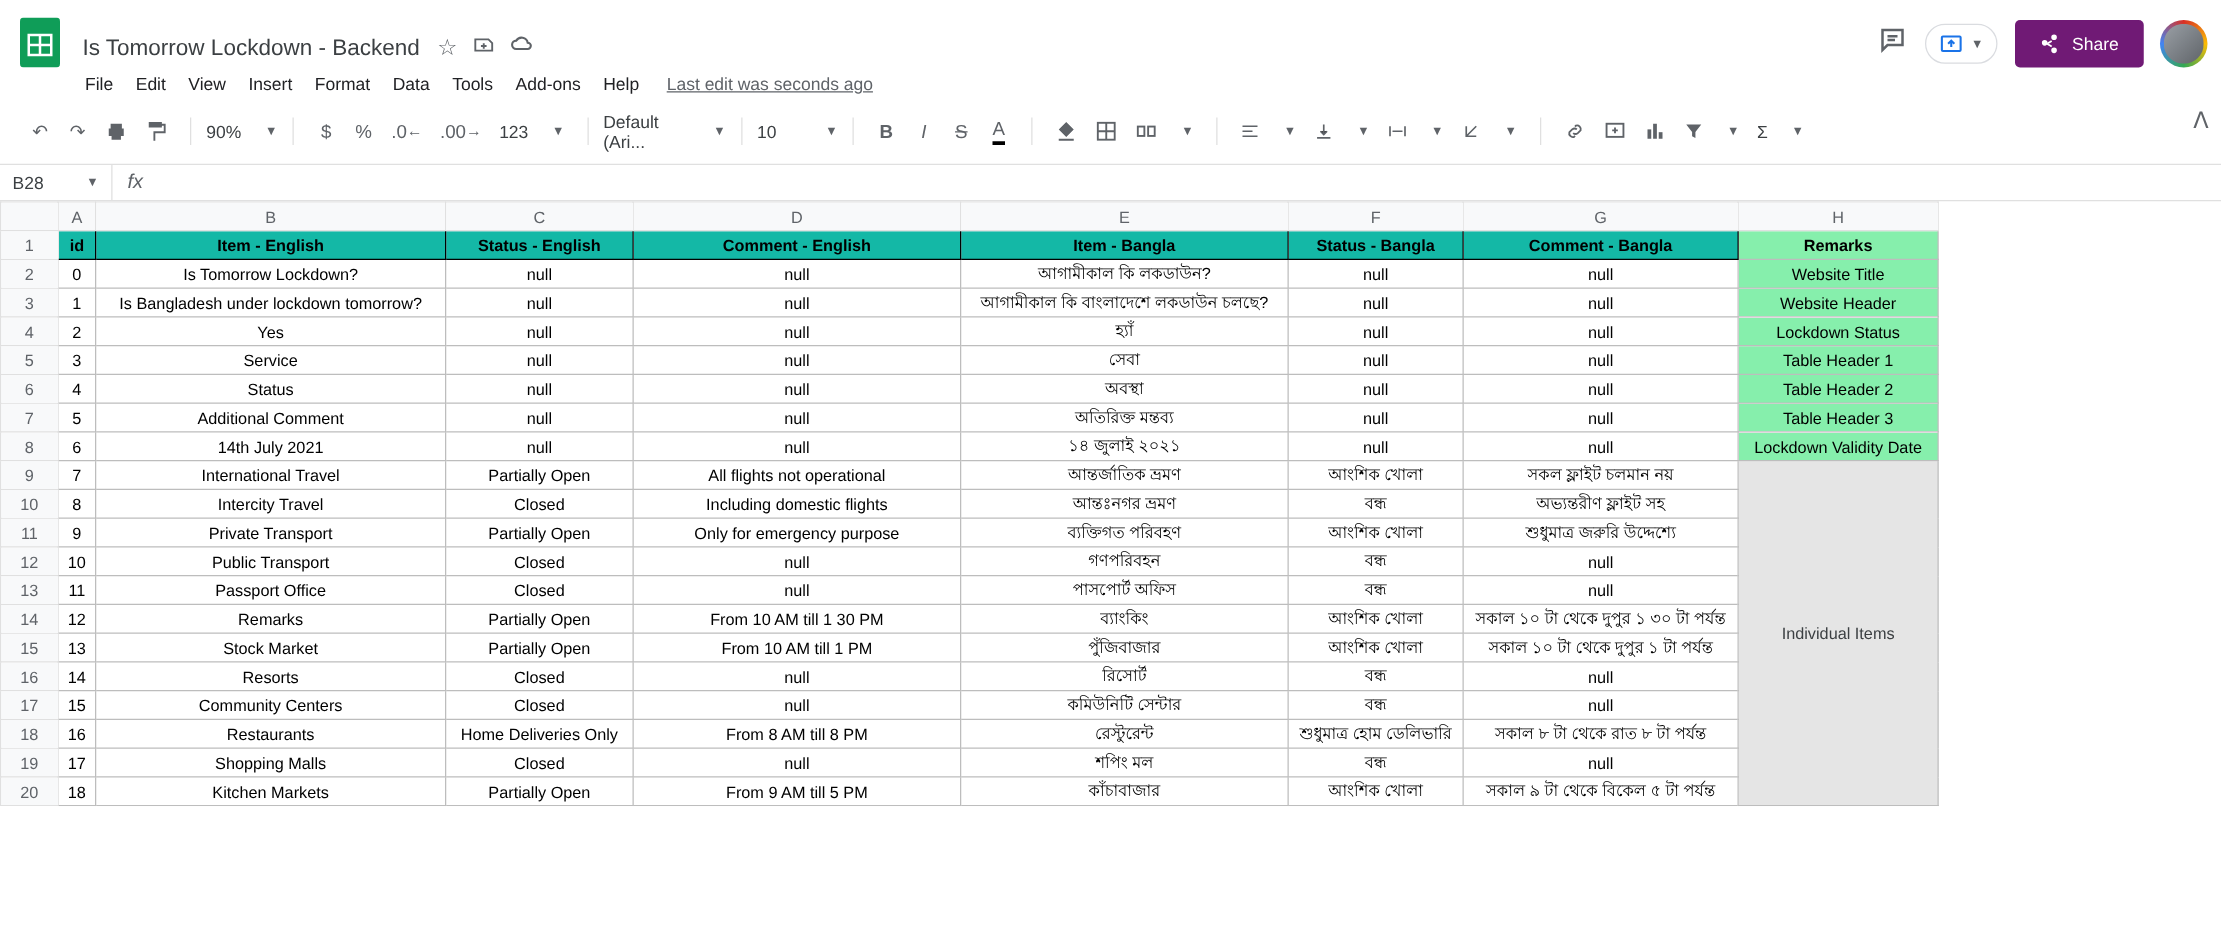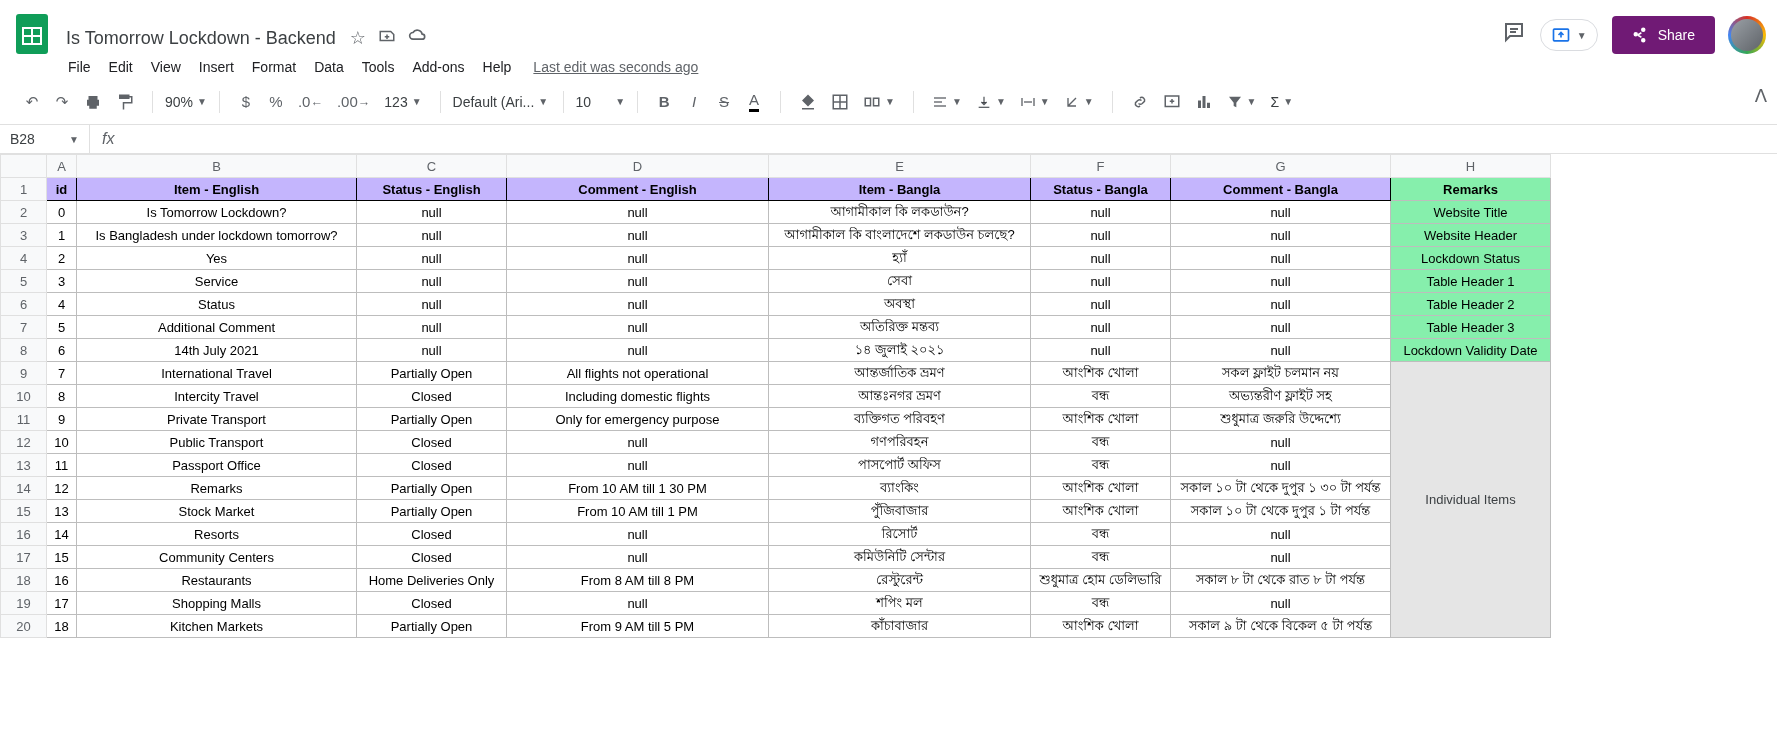--- a/index.html
+++ b/index.html
@@ -21,41 +21,41 @@
 .avatar { width: 36px; height: 36px; border-radius: 50%; background: linear-gradient(135deg,#9aa0a6,#5f6368); border:2px solid transparent; background-clip:padding-box; position:relative;}
 .avatar::before{content:'';position:absolute;inset:-3px;border-radius:50%;background:conic-gradient(#d93025,#fbbc04,#34a853,#4285f4,#d93025);z-index:-1;}
 .present-btn { display:flex; align-items:center; border:1px solid #dadce0; border-radius:20px; padding:6px 10px; gap:6px; color:#1a73e8;}
 .comment-icon{color:#5f6368;font-size:22px;}
 
 
 .toolbar { display: flex; align-items: center; padding: 6px 12px; border-bottom: 1px solid #e0e0e0; gap: 2px; }
 .toolbar-group { display: flex; align-items: center; gap: 2px; padding: 0 6px; }
 .toolbar-sep { width: 1px; height: 22px; background: #e0e0e0; margin: 0 4px; }
 .tb-btn { padding: 6px; color: #5f6368; cursor: pointer; min-width: 28px; text-align: center; font-size:15px; display:flex; align-items:center; justify-content:center;}
-.tb-select { padding: 4px 6px; color: #3c4043; display: flex; align-items: center; gap: 4px; font-size:14px;}
+.tb-select { padding: 4px 6px; color: #3c4043; display: flex; align-items: center; gap: 19px; font-size:14px;}
 .dropdown-arrow{font-size:10px;color:#5f6368;}
 .font-underline{border-bottom:3px solid #000;padding-bottom:1px;}
 
 
 .fx-bar { display: flex; align-items: center; border-bottom: 1px solid #e0e0e0; }
 .name-box { width: 90px; padding: 6px 10px; border-right: 1px solid #e0e0e0; font-size: 14px; display:flex; align-items:center; justify-content:space-between;}
 .fx-label { padding: 0 12px; font-style: italic; color: #5f6368; font-size:16px;}
 .fx-input { flex:1; padding:6px; border:none; outline:none; font-size:14px;}
 
 
 .grid-wrap { overflow: auto; position: relative; }
 table.sheet { border-collapse: collapse; table-layout: fixed; }
 .sheet th, .sheet td { border: 1px solid #e0e0e0; height: 23px; font-size: 13px; text-align: center; white-space: nowrap; overflow: hidden; }
 .sheet th { background: #f8f9fa; font-weight: normal; color: #5f6368; position: sticky; }
 .row-hdr { width: 46px; background: #f8f9fa; color:#5f6368; text-align:center; font-size:12px;}
 .col-hdr { height: 24px; }
 .corner { width: 46px; height:24px; background:#f8f9fa;}
 
 .data-cell { border: 1px solid #bdbdbd !important; color:#000; padding:0 4px;}
-.data-header { font-weight: bold; border: 1px solid #000 !important; background:#c4b5fd;}
+.data-header { font-weight: bold; border: 1px solid #000 !important; background:#14b8a6;}
 .remark-cell { background: #86efac; border:1px solid #bdbdbd !important; }
 .merged-remark { background: #e5e5e5; vertical-align: middle; border:1px solid #bdbdbd !important;}
 
 .col-A{width:30px;} .col-B{width:280px;} .col-C{width:150px;}
 .col-D{width:262px;} .col-E{width:262px;} .col-F{width:140px;}
 .col-G{width:220px;} .col-H{width:160px;}
 
 .expand-arrow{position:absolute; right:10px; top:6px; color:#5f6368; font-size:18px;}
 .toolbar-wrap{position:relative;}
 </style>

